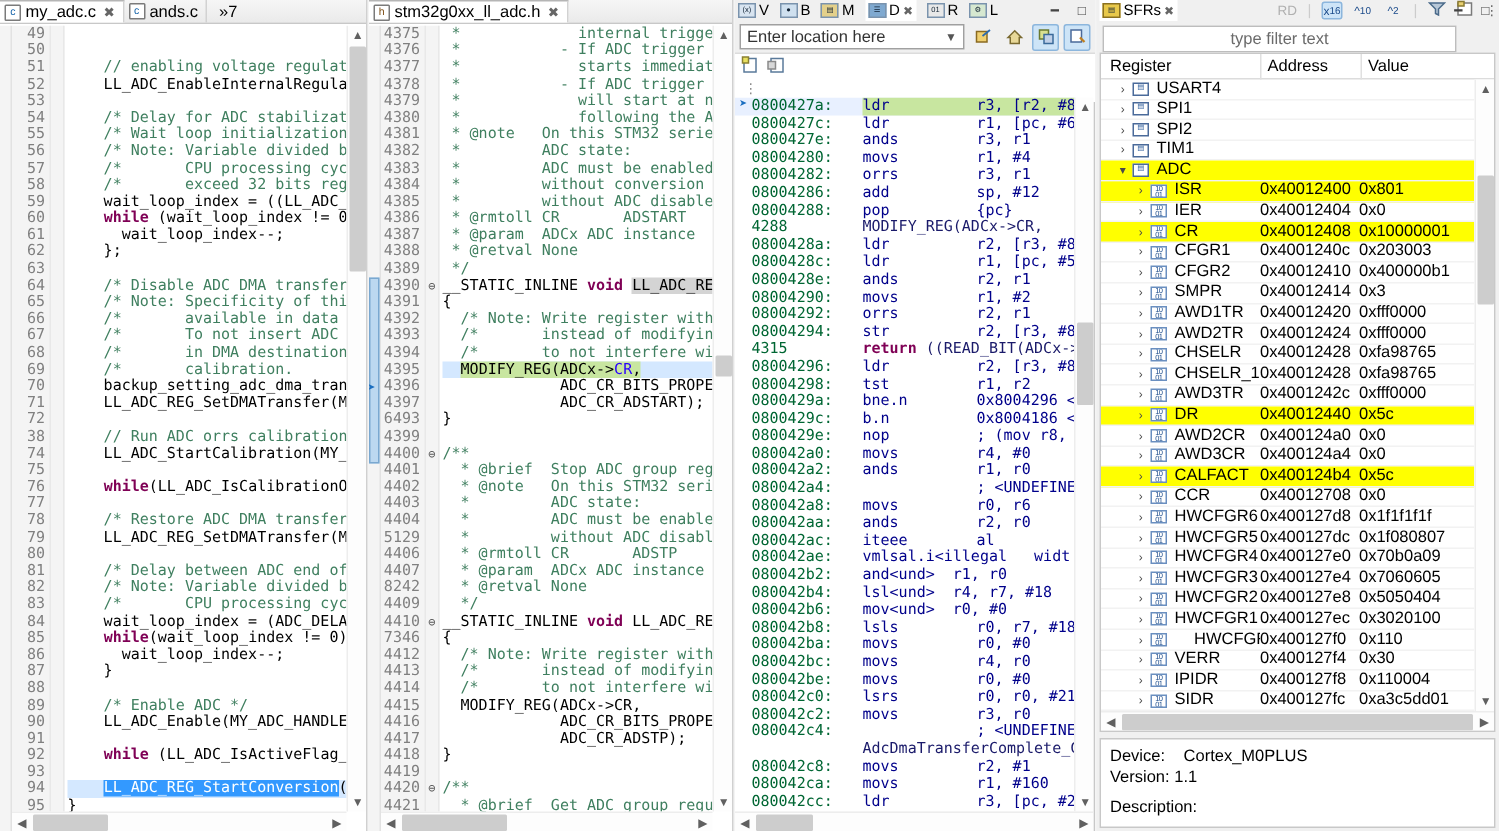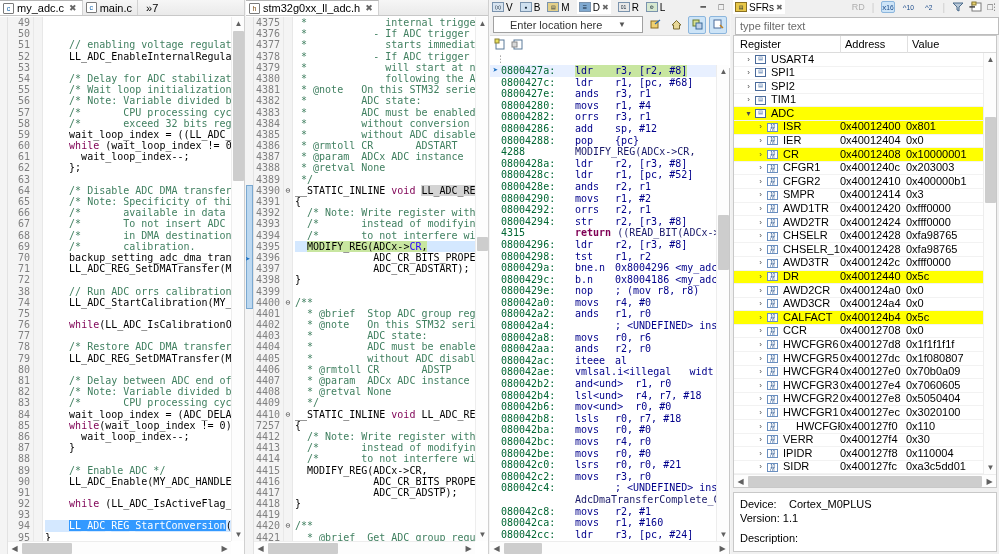--- a/index.html
+++ b/index.html
@@ -52,21 +52,21 @@
     font-size: 10px;
   }
   .gutter div, .fold div, .codelines div { height: 11.2px; line-height: 11.2px; white-space: pre; }
   .fold { width: 9px; background: #f4f4f4; flex: none; border-right: 1px solid #e8e8e8;
           color: #555; font-size: 8px; text-align: center; }
   .codelines { flex: 1; position: relative; overflow: hidden; padding-left: 2px; }
   .codelines div { white-space: pre; }
 
   
   .cm { color: #3f7f5f; }   
-  .kw { color: #7f0055; font-weight: normal; }
+  .kw { color: #7f0055; font-weight: bold; }
   .hl-sel { background: #3399ff; color: #fff; }
   .hl-line { background: #d4e8ff; }
   .hl-green { background: #c8e6a0; }
   .hl-grey { background: #d4d4d4; }
 
   
   .vscroll {
     position: absolute; right: 0; top: 0; bottom: 13px; width: 13px;
     background: #fdfdfd; border-left: 1px solid #ededed;
   }
@@ -91,41 +91,41 @@
     position: absolute; top: 1px; height: 11px; background: #cdcdcd; border-radius: 1px;
   }
 
   
   .dis-toolbar {
     height: 22px; background: #f0f0f0; border-bottom: 1px solid #dcdcdc;
     display: flex; align-items: center; gap: 3px; padding: 0 3px;
   }
   .loc-input {
     flex: 1; height: 17px; background: #fff; border: 1px solid #a0a0a0;
-    font-size: 11px; color: #333; padding: 0 16px; display: flex;
+    font-size: 11px; color: #333; padding: 0 4px; display: flex;
     align-items: center; justify-content: space-between;
   }
   .loc-input .cv { font-size: 8px; color: #555; }
   .tbtn {
     width: 18px; height: 18px; display: flex; align-items: center;
     justify-content: center; border: 1px solid transparent; border-radius: 2px;
   }
   .tbtn.on { background: #cde4f7; border-color: #8cb6dd; }
   .dis-row2 { height: 18px; background: #fff; display: flex; align-items: center; gap: 4px; padding-left: 4px; }
   .dis-row3 { height: 14px; background: #fff; padding-left: 6px; color: #888; font-size: 9px; }
   .dis-lines {
     position: absolute; left: 0; right: 13px; overflow: hidden;
     font-family: "DejaVu Sans Mono", monospace; font-size: 10px;
   }
   .dis-lines .row { height: 11.6px; line-height: 11.6px; white-space: pre; display: flex; }
   .dis-mark { width: 11px; flex: none; text-align: center; color: #1a6ec0; font-size: 9px; }
   .dis-addr { width: 74px; flex: none; color: #006633; }
   .dis-src  { color: #006633; }
   .dis-body { color: #00008b; }
-  .dis-body .mn { display: inline-block; width: 40px; }
+  .dis-body .mn { display: inline-block; width: 76px; }
   .dis-body .ret { color: #7f0055; font-weight: bold; }
   .dis-hl { background: #c8e6a0; }
   .dis-hlb { background: #e8f0ff; }
 
   
   .filter {
     height: 18px; margin: 2px 2px 0 2px; background: #fff;
     border: 1px solid #bdbdbd; display: flex; align-items: center;
     padding: 0 4px; color: #6b6b6b; font-size: 11px;
   }
@@ -184,21 +184,21 @@
 
   <div class="panel" style="left:0;top:0;width:245px;height:554px;border-right:1px solid #d0d0d0;">
     <div class="tabbar">
       <div class="tab active">
         <span class="tab-ico">c</span>
         <span>my_adc.c</span>
         <span class="close">✖</span>
       </div>
       <div class="tab">
         <span class="tab-ico">c</span>
-        <span>main.c</span>
+        <span>ands.c</span>
       </div>
       <div class="tab" style="border-right:none;padding-left:8px;">
         <span>»7</span>
       </div>
     </div>
     <div class="editor" style="top:17px;bottom:0;">
       <div class="codearea">
         <div class="marker-col"></div>
         <div class="gutter" id="L-gutter">
             <div>49</div>
@@ -344,34 +344,34 @@
             <div>4388</div>
             <div>4389</div>
             <div>4390</div>
             <div>4391</div>
             <div>4392</div>
             <div>4393</div>
             <div>4394</div>
             <div>4395</div>
             <div>4396</div>
             <div>4397</div>
-            <div>4398</div>
+            <div>6493</div>
             <div>4399</div>
             <div>4400</div>
             <div>4401</div>
             <div>4402</div>
             <div>4403</div>
             <div>4404</div>
-            <div>4405</div>
+            <div>5129</div>
             <div>4406</div>
             <div>4407</div>
-            <div>4408</div>
+            <div>8242</div>
             <div>4409</div>
             <div>4410</div>
-            <div>7257</div>
+            <div>7346</div>
             <div>4412</div>
             <div>4413</div>
             <div>4414</div>
             <div>4415</div>
             <div>4416</div>
             <div>4417</div>
             <div>4418</div>
             <div>4419</div>
             <div>4420</div>
             <div>4421</div>
@@ -645,21 +645,21 @@
         <svg width="12" height="11" viewBox="0 0 12 11">
             <rect x="1" y="2" width="9" height="8" fill="#fff" stroke="#7a7a7a"></rect>
             <rect x="1" y="1" width="4" height="3" fill="#e8d070" stroke="#8a7a30"></rect>
           </svg>
       </span>
       <span style="font-size:9px;color:#666">⋮</span>
       <span class="win-ctl" style="right:24px;top:2px;">━</span>
       <span class="win-ctl" style="right:6px;top:2px;">□</span>
     </div>
 
-    <div class="filter" style="position:absolute;top:15px;left:2px;width:264px;">
+    <div class="filter" style="position:absolute;top:15px;left:2px;width:236px;justify-content:center;">
       <span>type filter text</span>
     </div>
 
     <div style="position:absolute;top:35px;left:2px;width:264px;bottom:66px;background:#fff;border:1px solid #c8c8c8;overflow:hidden;">
       <div class="sfr-head">
         <div class="c1">Register</div>
         <div class="sep"></div>
         <div class="c2" style="padding-left:4px">Address</div>
         <div class="sep"></div>
         <div class="c3" style="padding-left:4px">Value</div>

